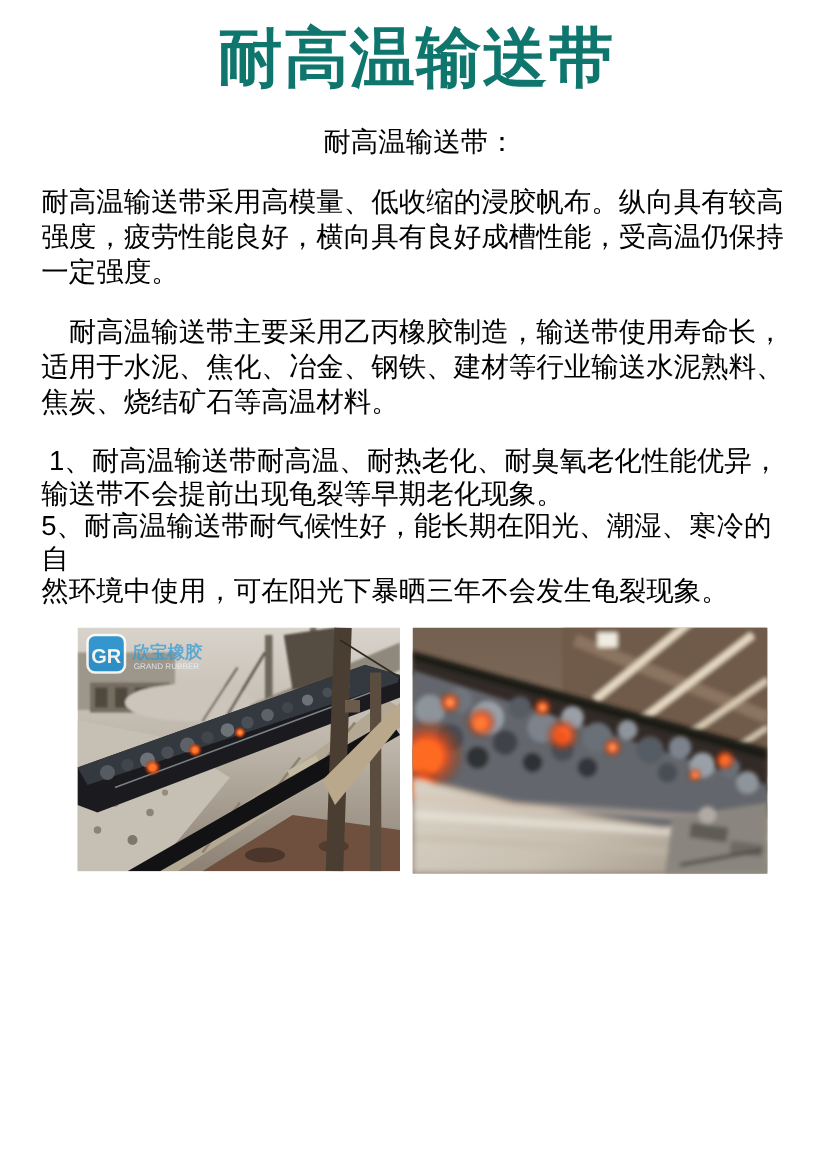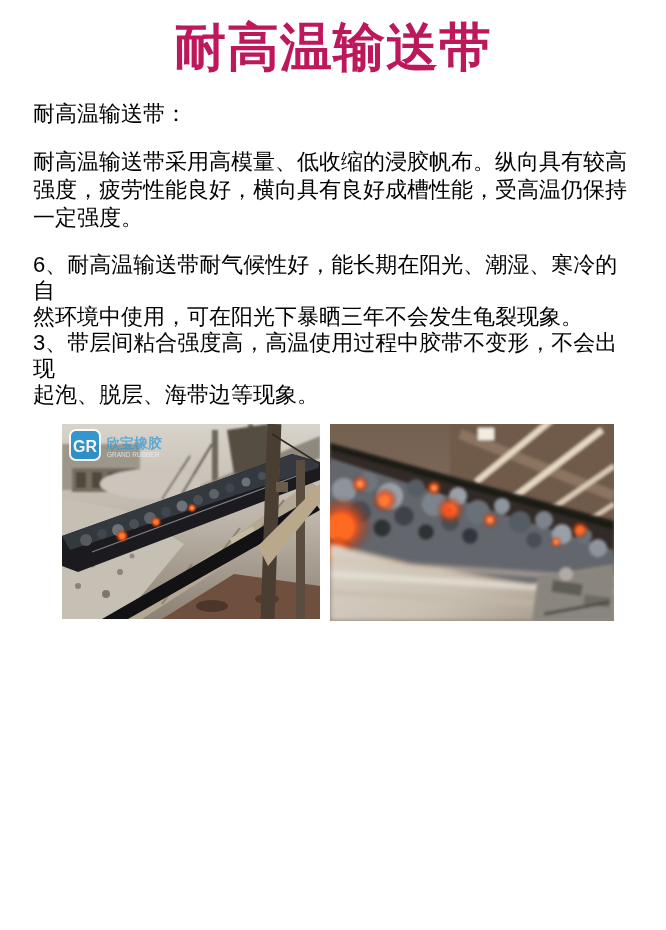--- a/index.html
+++ b/index.html
@@ -13,30 +13,31 @@
   }
   .title{
     margin:0;
     padding-top:14px;
     height:72px;
     font-size:52px;
     line-height:66px;
     font-weight:700;
     text-align:center;
     letter-spacing:1px;
-    color:#be185d;
+    color:#0f766e;
   }
   .text{
     padding:14px 28px 0 33px;
     font-size:22px;
     line-height:28px;
   }
   .sec-heading{
     margin:0 0 20px 0;
     white-space:pre-line;
+    text-align:center;
   }
   .para{
     margin:12px 0 20px 0;
     white-space:pre-line;
   }
   .features .feature{
     margin:0;
     line-height:26px;
     white-space:pre-line;
   }
@@ -57,26 +58,29 @@
 
   <h1 class="title">耐高温输送带</h1>
 
   <div class="text">
 
     <div class="sec-heading">耐高温输送带：</div>
     <div class="para">耐高温输送带采用高模量、低收缩的浸胶帆布。纵向具有较高
 强度，疲劳性能良好，横向具有良好成槽性能，受高温仍保持
 一定强度。</div>
 
+    <div class="para">　耐高温输送带主要采用乙丙橡胶制造，输送带使用寿命长，
+适用于水泥、焦化、冶金、钢铁、建材等行业输送水泥熟料、
+焦炭、烧结矿石等高温材料。</div>
 
     <div class="features">
-      <div class="feature">6、耐高温输送带耐气候性好，能长期在阳光、潮湿、寒冷的自
+      <div class="feature">&nbsp;1、耐高温输送带耐高温、耐热老化、耐臭氧老化性能优异，
+输送带不会提前出现龟裂等早期老化现象。</div>
+      <div class="feature">5、耐高温输送带耐气候性好，能长期在阳光、潮湿、寒冷的自
 然环境中使用，可在阳光下暴晒三年不会发生龟裂现象。</div>
-      <div class="feature">3、带层间粘合强度高，高温使用过程中胶带不变形，不会出现
-起泡、脱层、海带边等现象。</div>
     </div>
 
   </div>
 
   <div class="photos">
 
     <figure class="photo">
       <svg width="258" height="195" viewBox="0 0 258 195">
         <defs>
           <linearGradient id="l-bg" x1="0" y1="0" x2="0" y2="1">

